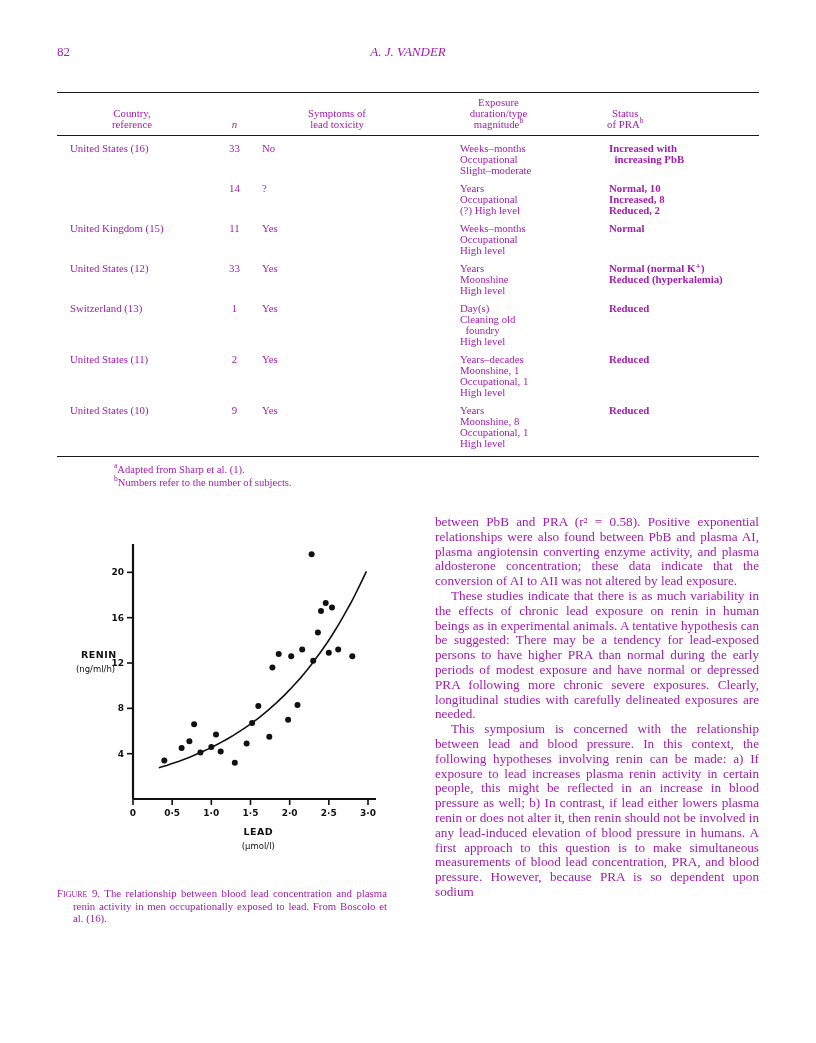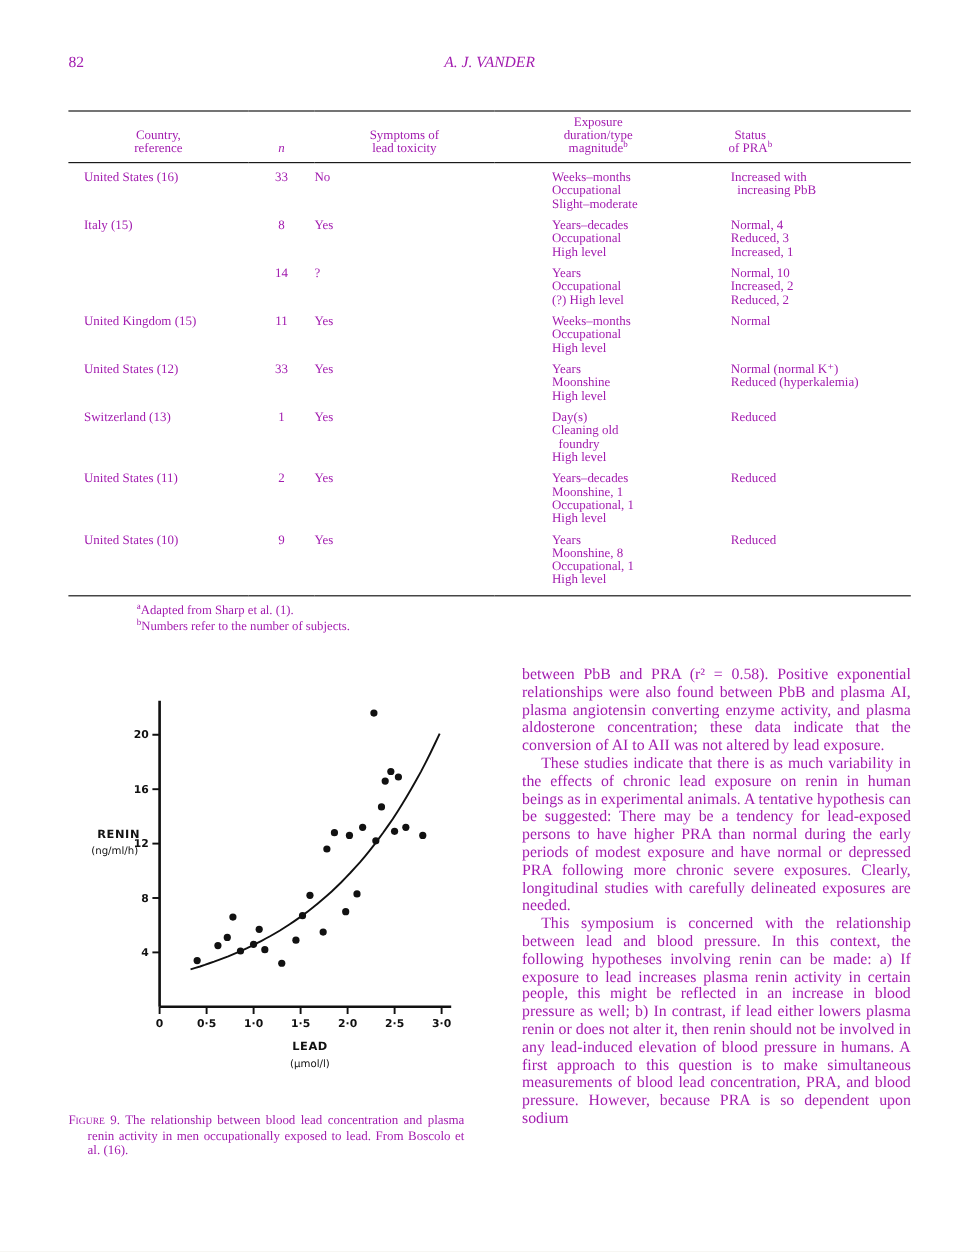--- a/index.html
+++ b/index.html
@@ -23,21 +23,21 @@
   .hlines{display:inline-block;text-align:center;}
   .hl{display:block;}
   .hl.it{font-style:italic;}
   th.h-status{text-align:left;padding-left:22px;text-decoration:underline;}
   tbody td{vertical-align:top;padding:0 0 7px;}
   tbody tr:first-child td{padding-top:7px;}
   td.c-country{text-align:left;padding-left:13px;}
   td.c-n{text-align:center;}
   td.c-symptoms{text-align:left;}
   td.c-exposure{text-align:left;padding-left:48px;margin-top:32px;}
-  td.c-status{text-align:left;padding-left:24px;}
+  td.c-status{text-align:left;padding-left:24px;font-weight:bold;}
   .cl{white-space:pre-wrap;}
   .footnotes{margin:6px 57px 0;font-size:10.6px;line-height:13px;}
   
   .columns{display:flex;margin:26px 57px 0;gap:16px;}
   .col-left{width:330px;flex:0 0 330px;}
   .col-right{flex:1;margin-left:32px;}
   .para{margin:0;font-size:13.2px;line-height:14.8px;text-align:justify;text-indent:16px;}
   .para.noindent{text-indent:0;}
   
   .chart-wrap{margin:12px 0 0 18px;}
@@ -94,57 +94,36 @@
               <div class="cl">Occupational</div>
               <div class="cl">Slight–moderate</div>
             </td>
             <td class="c-status">
               <div class="cl">Increased with</div>
               <div class="cl">  increasing PbB</div>
             </td>
           </tr>
           <tr>
             <td class="c-country">
-              <div class="cl">Italy (15)</div>
-            </td>
-            <td class="c-n">
-              <div class="cl">8</div>
-            </td>
-            <td class="c-symptoms">
-              <div class="cl">Yes</div>
-            </td>
-            <td class="c-exposure">
-              <div class="cl">Years–decades</div>
-              <div class="cl">Occupational</div>
-              <div class="cl">High level</div>
-            </td>
-            <td class="c-status">
-              <div class="cl">Normal, 4</div>
-              <div class="cl">Reduced, 3</div>
-              <div class="cl">Increased, 1</div>
-            </td>
-          </tr>
-          <tr>
-            <td class="c-country">
               <div class="cl"></div>
             </td>
             <td class="c-n">
               <div class="cl">14</div>
             </td>
             <td class="c-symptoms">
               <div class="cl">?</div>
             </td>
             <td class="c-exposure">
               <div class="cl">Years</div>
               <div class="cl">Occupational</div>
               <div class="cl">(?) High level</div>
             </td>
             <td class="c-status">
               <div class="cl">Normal, 10</div>
-              <div class="cl">Increased, 2</div>
+              <div class="cl">Increased, 8</div>
               <div class="cl">Reduced, 2</div>
             </td>
           </tr>
           <tr>
             <td class="c-country">
               <div class="cl">United Kingdom (15)</div>
             </td>
             <td class="c-n">
               <div class="cl">11</div>
             </td>

